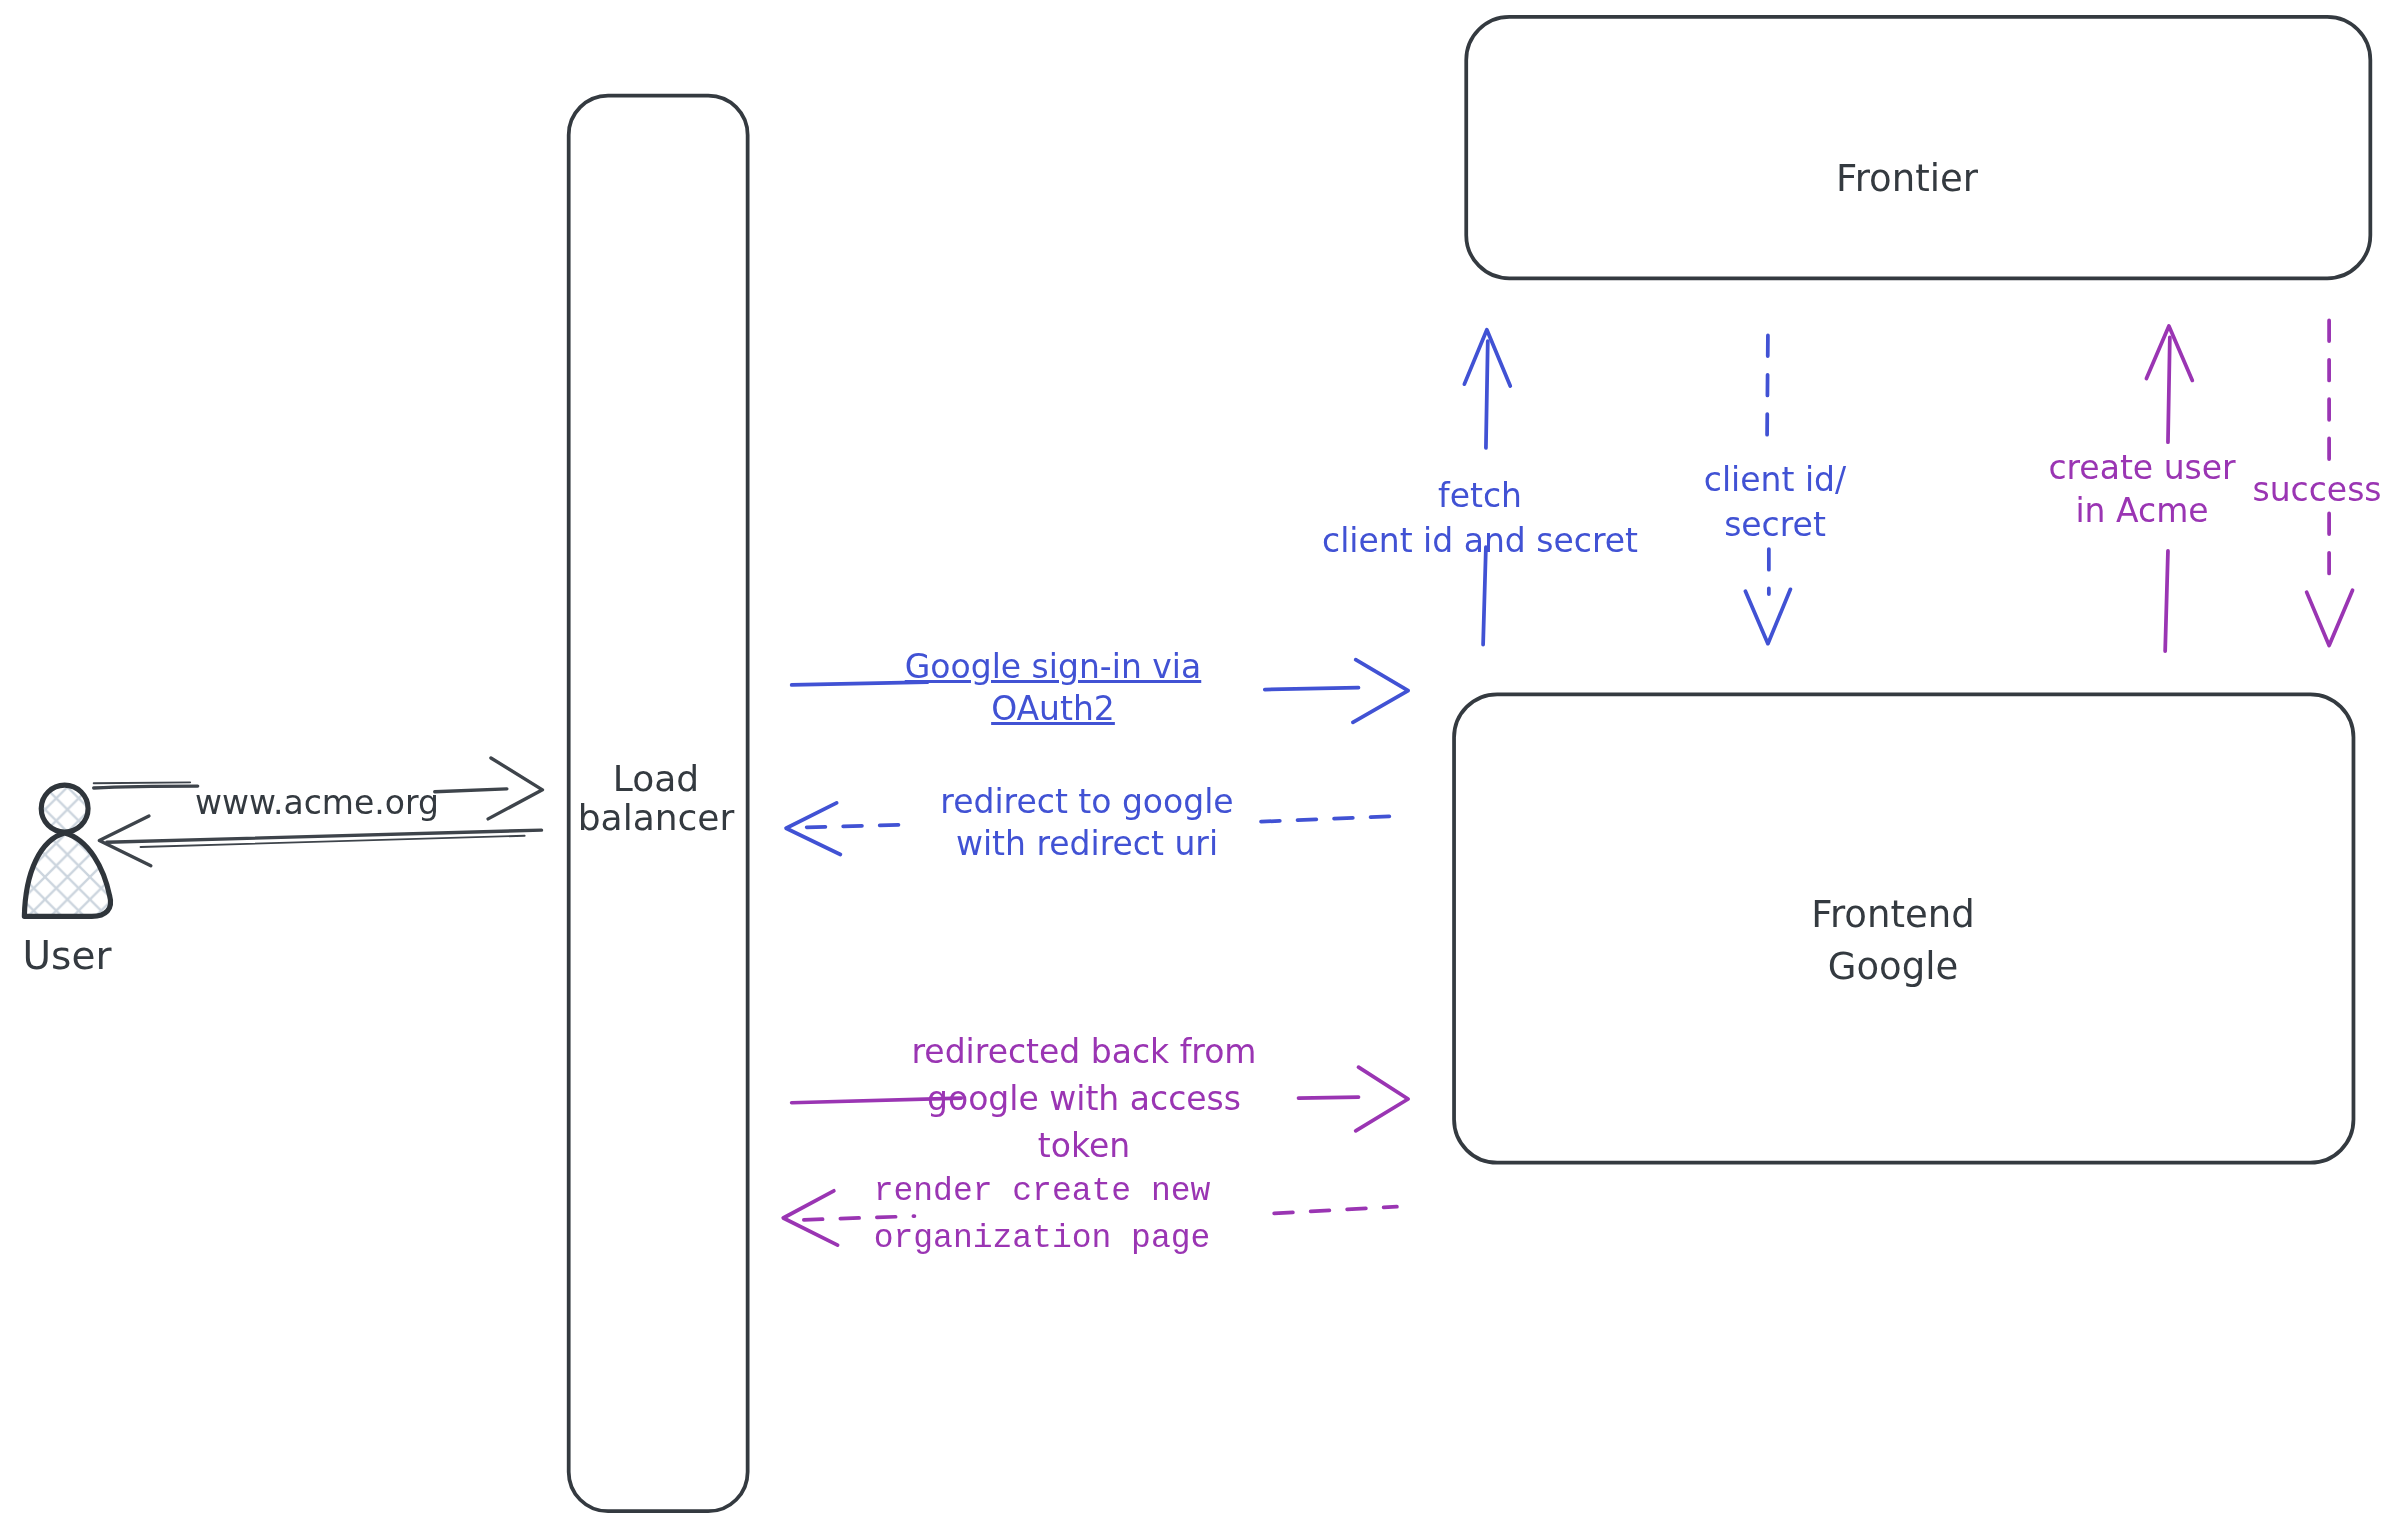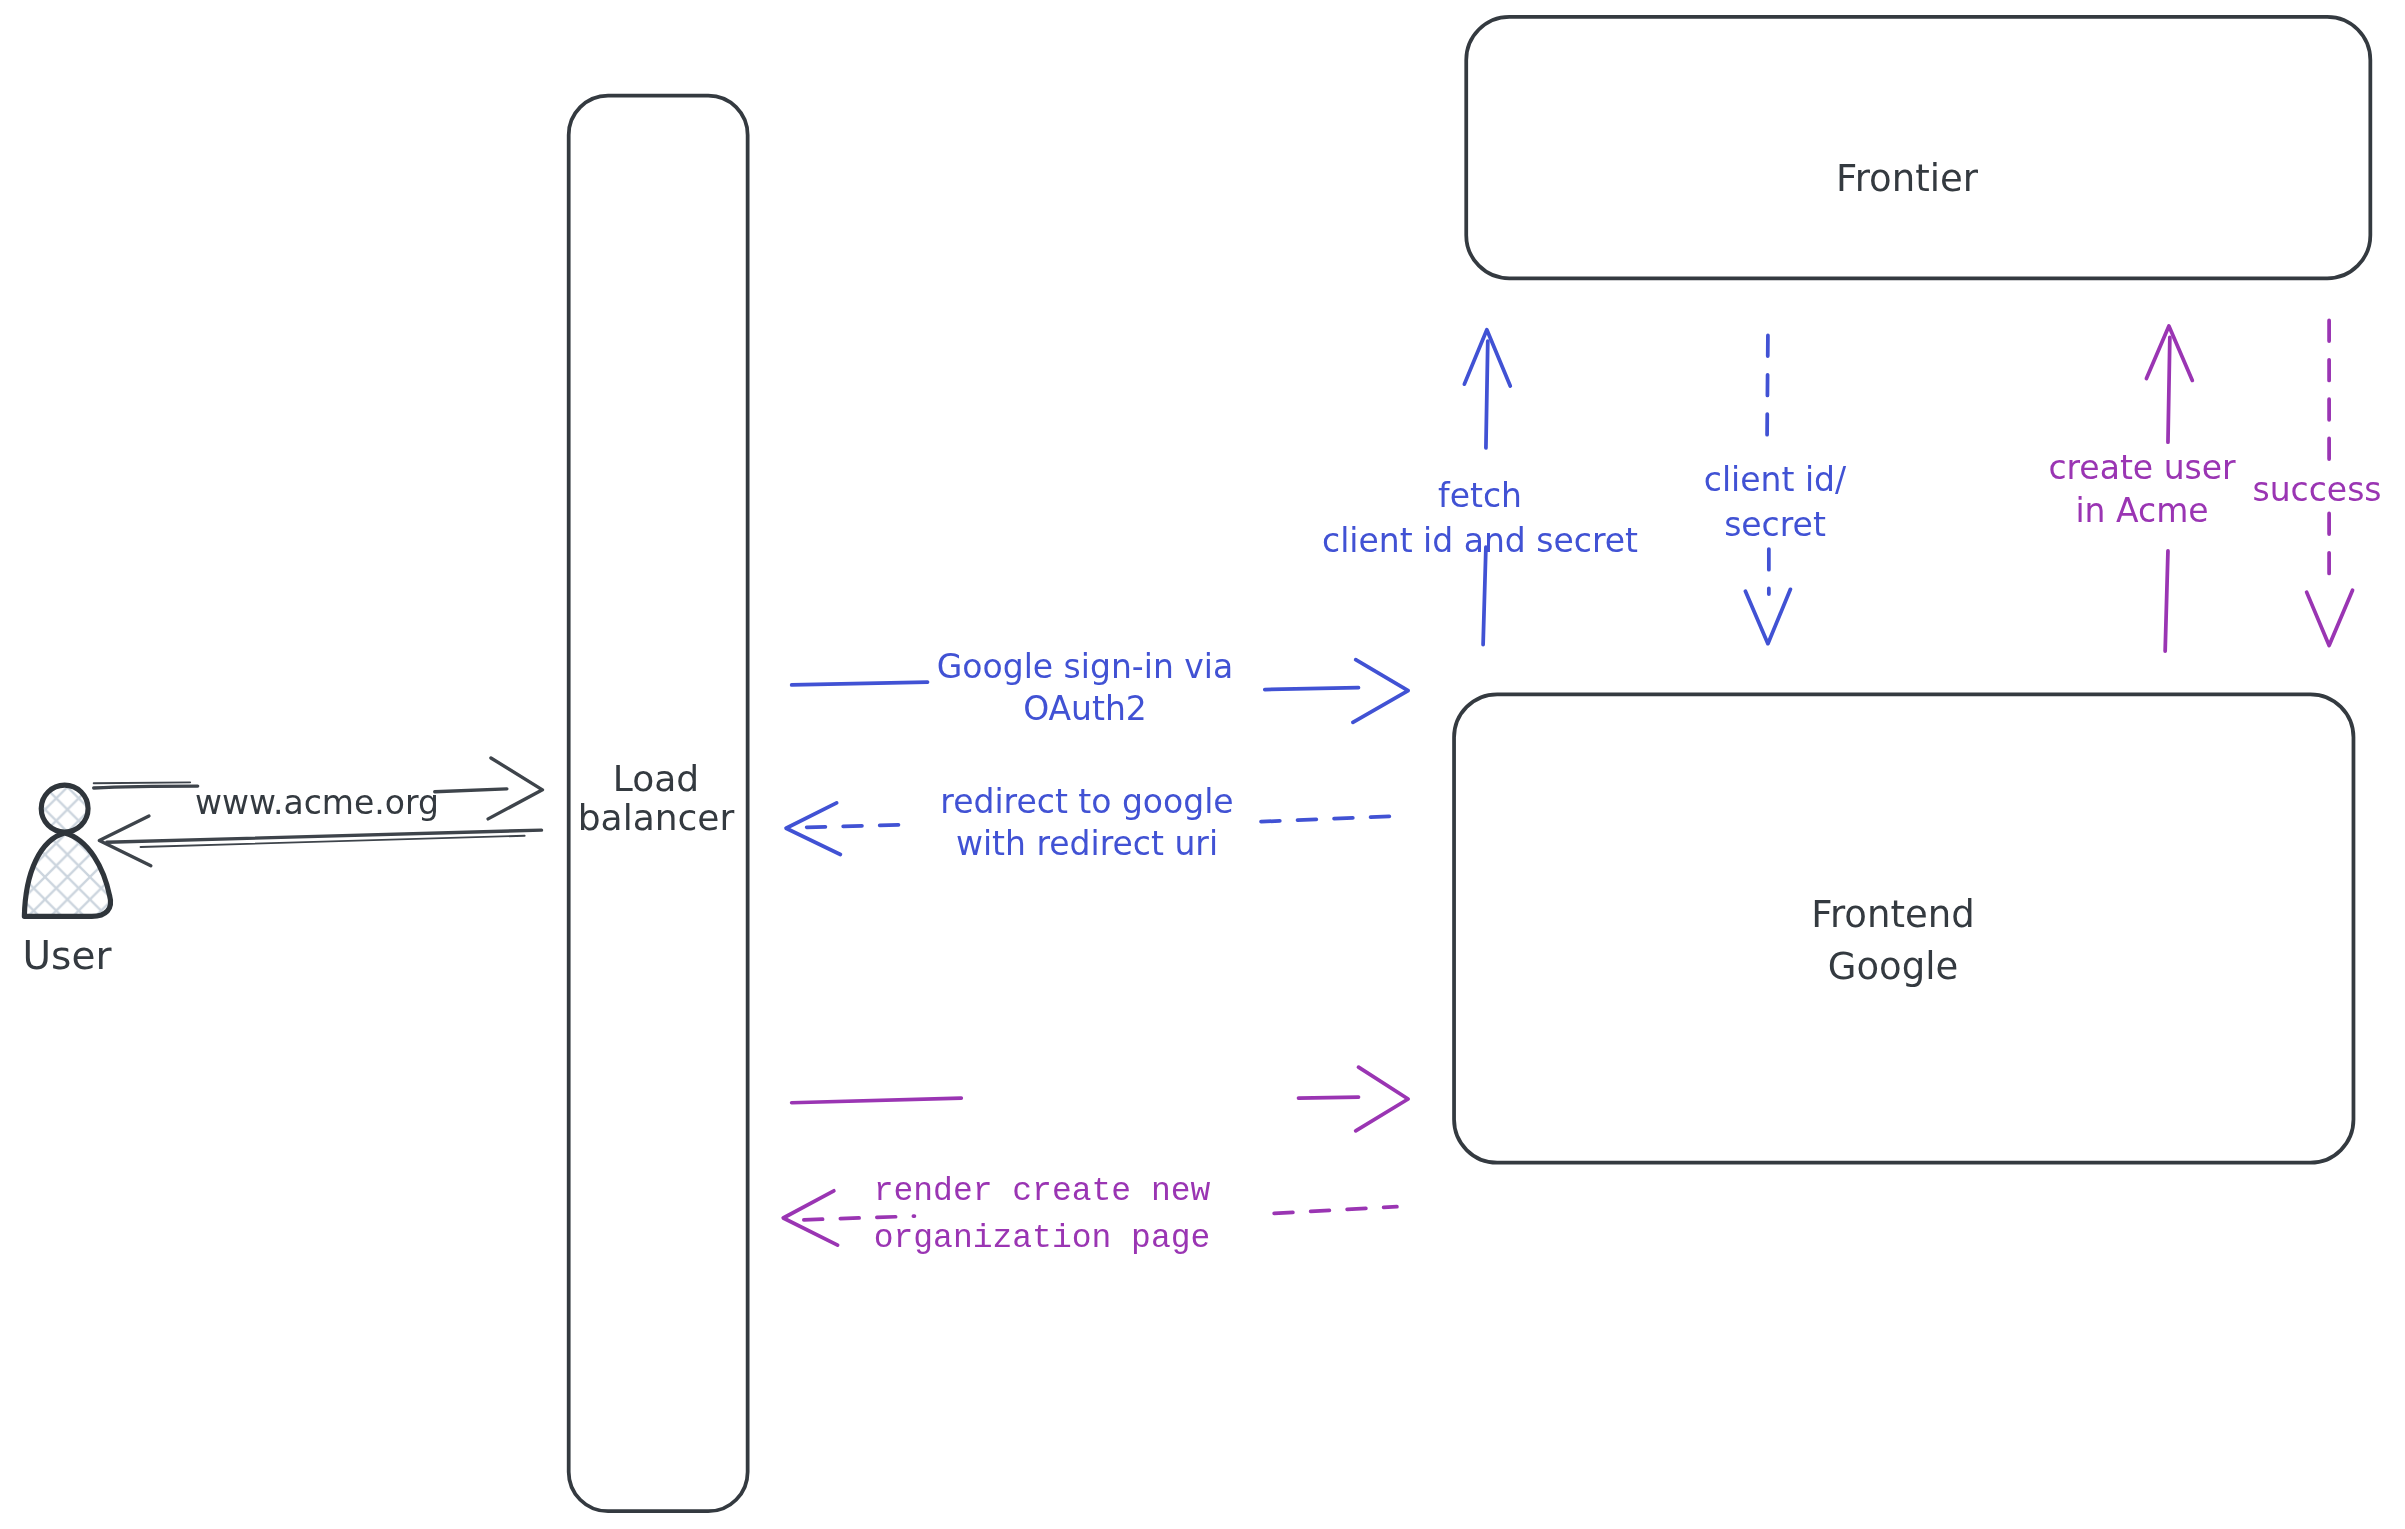--- a/index.html
+++ b/index.html
@@ -114,26 +114,29 @@
   <div class="label c-dark" style="left:656px; top:798px; font-size:36px; line-height:39px;">Load
 balancer</div>
 
   <div class="label c-dark fs-node" style="left:1907px; top:142px;">Frontier</div>
 
   <div class="label c-dark" style="left:1893px; top:941px; font-size:37px; line-height:52px;">Frontend
 Google</div>
 
   <div class="label c-dark fs-msg" style="left:317px; top:802px;">www.acme.org</div>
 
-  <div class="label c-blue fs-msg" style="left:1085px; top:688px; line-height:42px;">Google sign-in via
+  <div class="label c-blue fs-msg" style="left:1053px; top:688px; line-height:42px;text-decoration:underline;">Google sign-in via
 OAuth2</div>
 
   <div class="label c-blue fs-msg" style="left:1087px; top:823px; line-height:42px;">redirect to google
 with redirect uri</div>
 
+  <div class="label c-purple fs-msg" style="left:1084px; top:1098px; line-height:47px;">redirected back from
+google with access
+token</div>
 
   <div class="label c-purple fs-msg" style="left:1042px; top:1215px; line-height:47px;font-family:Liberation Mono, monospace;">render create new
 organization page</div>
 
   <div class="label c-blue fs-msg" style="left:1480px; top:518px; line-height:45px;">fetch
 client id and secret</div>
 
   <div class="label c-blue fs-msg" style="left:1775px; top:502px; line-height:45px;">client id/
 secret</div>
 

